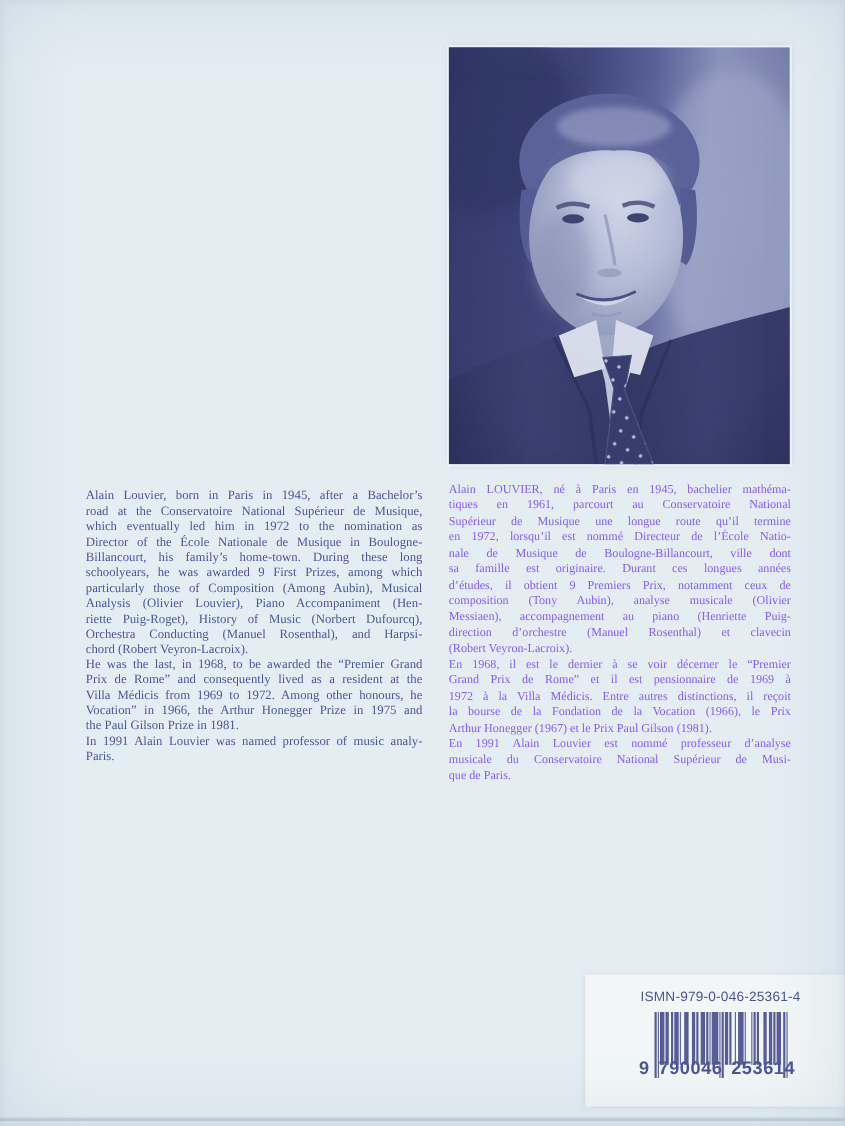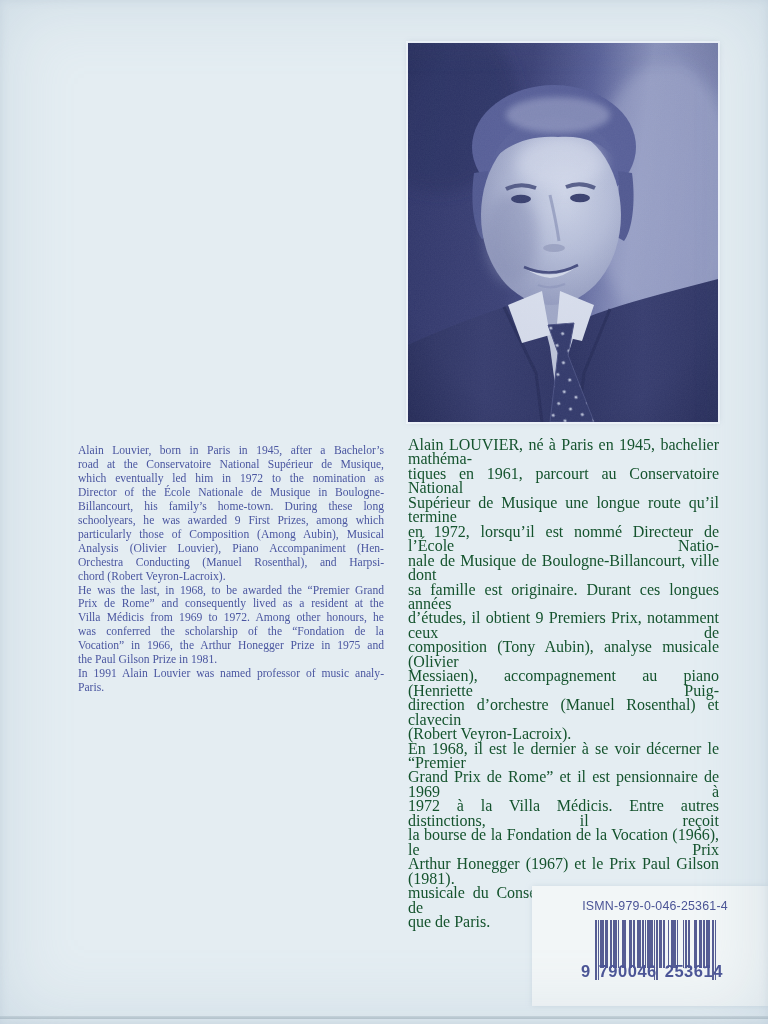--- a/index.html
+++ b/index.html
@@ -7,21 +7,21 @@
         font-family:"Liberation Serif",serif;}
   .page::after{content:"";position:absolute;inset:0;pointer-events:none;
         box-shadow:inset 0 0 70px rgba(150,175,195,.30), inset 0 0 8px rgba(160,175,195,.25);}
   
   .photo{position:absolute;left:408px;top:43px;width:310px;height:379px;
          box-shadow:0 0 0 2px rgba(240,245,250,.85), 0 0 6px rgba(120,140,170,.35);}
   .photo svg{display:block;width:100%;height:100%;}
   
   .bio{position:absolute;color:#4a56a0;}
   .bio-en{left:66px;top:444px;width:306px;font-size:11.6px;line-height:13.95px;margin-left:12px;}
-  .bio-fr{left:408px;top:438px;width:311px;font-size:16px;line-height:14.45px;color:#14532d;}
+  .bio-fr{left:408px;top:438px;width:311px;font-size:11px;line-height:14.45px;color:#8b5cf6;}
   .bio .bio-line{text-align:justify;text-align-last:justify;}
   .bio .bio-line.para-last{text-align-last:left;}
   
   .barcode-box{position:absolute;left:532px;top:886px;width:236px;height:120px;background:#f2f6f7;
                font-family:"Liberation Sans",sans-serif;color:#4b5496;
                box-shadow:0 0 5px rgba(190,205,215,.6);}
   .ismn{position:absolute;left:50px;top:13px;width:146px;text-align:center;
         font-size:12.4px;letter-spacing:.2px;white-space:nowrap;}
   .bars{position:absolute;left:63px;top:34px;width:121px;height:60px;}
   .bar{position:absolute;top:0;height:48px;background:#565d94;}
@@ -114,26 +114,26 @@
 
   <div class="bio bio-en">
       <div class="bio-line">Alain Louvier, born in Paris in 1945, after a Bachelor’s</div>
       <div class="bio-line">road at the Conservatoire National Supérieur de Musique,</div>
       <div class="bio-line">which eventually led him in 1972 to the nomination as</div>
       <div class="bio-line">Director of the École Nationale de Musique in Boulogne-</div>
       <div class="bio-line">Billancourt, his family’s home-town. During these long</div>
       <div class="bio-line">schoolyears, he was awarded 9 First Prizes, among which</div>
       <div class="bio-line">particularly those of Composition (Among Aubin), Musical</div>
       <div class="bio-line">Analysis (Olivier Louvier), Piano Accompaniment (Hen-</div>
+      <div class="bio-line">riette Puig-Roget), History of Music (Norbert Dufourcq),</div>
       <div class="bio-line">Orchestra Conducting (Manuel Rosenthal), and Harpsi-</div>
       <div class="bio-line para-last">chord (Robert Veyron-Lacroix).</div>
       <div class="bio-line">He was the last, in 1968, to be awarded the “Premier Grand</div>
       <div class="bio-line">Prix de Rome” and consequently lived as a resident at the</div>
       <div class="bio-line">Villa Médicis from 1969 to 1972. Among other honours, he</div>
-      <div class="bio-line">was conferred the scholarship of the “Fondation de la</div>
       <div class="bio-line">Vocation” in 1966, the Arthur Honegger Prize in 1975 and</div>
       <div class="bio-line para-last">the Paul Gilson Prize in 1981.</div>
       <div class="bio-line">In 1991 Alain Louvier was named professor of music analy-</div>
       <div class="bio-line para-last">Paris.</div>
     </div>
 
   <div class="bio bio-fr">
       <div class="bio-line">Alain LOUVIER, né à Paris en 1945, bachelier mathéma-</div>
       <div class="bio-line">tiques en 1961, parcourt au Conservatoire National</div>
       <div class="bio-line">Supérieur de Musique une longue route qu’il termine</div>
@@ -143,20 +143,21 @@
       <div class="bio-line">d’études, il obtient 9 Premiers Prix, notamment ceux de</div>
       <div class="bio-line">composition (Tony Aubin), analyse musicale (Olivier</div>
       <div class="bio-line">Messiaen), accompagnement au piano (Henriette Puig-</div>
       <div class="bio-line">direction d’orchestre (Manuel Rosenthal) et clavecin</div>
       <div class="bio-line para-last">(Robert Veyron-Lacroix).</div>
       <div class="bio-line">En 1968, il est le dernier à se voir décerner le “Premier</div>
       <div class="bio-line">Grand Prix de Rome” et il est pensionnaire de 1969 à</div>
       <div class="bio-line">1972 à la Villa Médicis. Entre autres distinctions, il reçoit</div>
       <div class="bio-line">la bourse de la Fondation de la Vocation (1966), le Prix</div>
       <div class="bio-line para-last">Arthur Honegger (1967) et le Prix Paul Gilson (1981).</div>
+      <div class="bio-line">En 1991 Alain Louvier est nommé professeur d’analyse</div>
       <div class="bio-line">musicale du Conservatoire National Supérieur de Musi-</div>
       <div class="bio-line para-last">que de Paris.</div>
     </div>
 
   <div class="barcode-box">
     <div class="ismn">ISMN-979-0-046-25361-4</div>
     <div class="bars">
         <div class="bar tall" style="left: 0px; width: 1.57368px;"></div>
         <div class="bar tall" style="left: 2.54737px; width: 1.57368px;"></div>
         <div class="bar" style="left: 5.09474px; width: 4.12105px;"></div>

